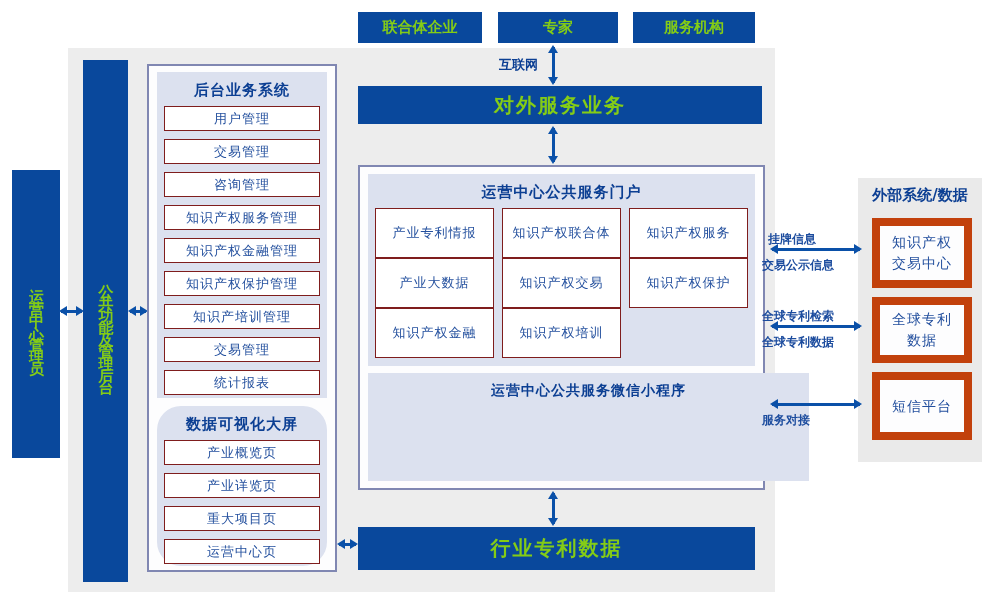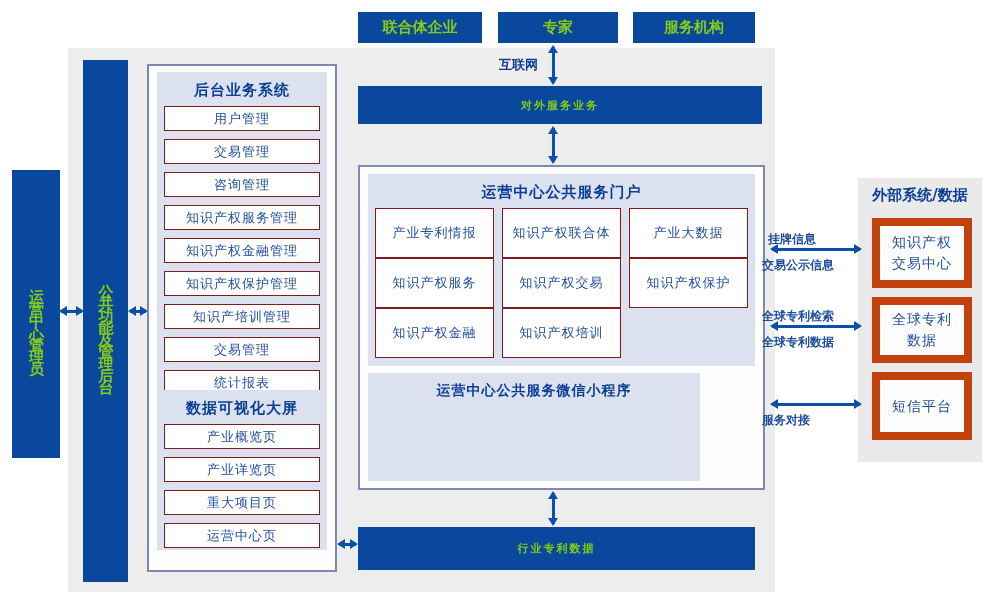--- a/index.html
+++ b/index.html
@@ -6,21 +6,21 @@
   html,body { background:#ffffff; }
   body { font-family:"DejaVu Sans","Liberation Sans",sans-serif; }
   .canvas { position:relative; width:1000px; height:601px; background:#ffffff; overflow:hidden; }
 
   .bg-panel { position:absolute; background:#ededed; }
   .bg-panel.right { background:#eaeaea; }
 
   .blue-box { position:absolute; background:#09489c; color:#84cc16; display:flex;
               align-items:center; justify-content:center; font-weight:bold; }
   .actor { font-size:15px; }
-  .hbar  { font-size:11px; letter-spacing:2px; }
+  .hbar  { font-size:20px; letter-spacing:2px; }
   .vbar  { writing-mode:vertical-rl; text-orientation:upright; font-size:15px;
            letter-spacing:12px; padding-top:10px; }
 
   .outline-box { position:absolute; background:#fdfdfe; border:2px solid #8087b2; }
 
   .lav-panel { position:absolute; background:#dce1ef; display:flex; flex-direction:column;
                padding:6px 7px 8px 7px; }
   .lav-title { color:#0c3f93; font-weight:bold; font-size:15px; text-align:center;
                padding:3px 0 6px 0; letter-spacing:1px; flex:0 0 auto; }
   .lav-title.small { font-size:14px; }
@@ -89,47 +89,47 @@
       <div class="cell">咨询管理</div>
       <div class="cell">知识产权服务管理</div>
       <div class="cell">知识产权金融管理</div>
       <div class="cell">知识产权保护管理</div>
       <div class="cell">知识产培训管理</div>
       <div class="cell">交易管理</div>
       <div class="cell">统计报表</div>
     </div>
   </div>
 
-  <div class="lav-panel" style="left:157px; top:390px; width:170px; height:160px;">
+  <div class="lav-panel" style="left:157px; top:406px; width:170px; height:160px;border-radius:24px;">
     <div class="lav-title">数据可视化大屏</div>
     <div class="item-col">
       <div class="cell">产业概览页</div>
       <div class="cell">产业详览页</div>
       <div class="cell">重大项目页</div>
       <div class="cell">运营中心页</div>
     </div>
   </div>
 
   <div class="outline-box" style="left:358px; top:165px; width:407px; height:325px;"></div>
 
   <div class="lav-panel" style="left:368px; top:174px; width:387px; height:192px;">
     <div class="lav-title">运营中心公共服务门户</div>
     <div class="item-grid">
       <div class="cell">产业专利情报</div>
       <div class="cell">知识产权联合体</div>
+      <div class="cell">知识产权服务</div>
       <div class="cell">产业大数据</div>
-      <div class="cell">知识产权服务</div>
       <div class="cell">知识产权交易</div>
       <div class="cell">知识产权保护</div>
       <div class="cell">知识产权金融</div>
       <div class="cell">知识产权培训</div>
     </div>
   </div>
 
-  <div class="lav-panel" style="left:368px; top:373px; width:332px; height:108px;">
+  <div class="lav-panel" style="left:368px; top:373px; width:441px; height:108px;">
     <div class="lav-title small">运营中心公共服务微信小程序</div>
   </div>
 
   <div class="arrow-v" style="left:552px; top:493px; height:31px;"></div>
   <div class="blue-box hbar" style="left:358px; top:527px; width:397px; height:43px;">行业专利数据</div>
   <div class="arrow-h" style="left:339px; top:543px; width:17px;"></div>
 
   <div class="ext-header" style="left:858px; top:186px; width:124px;">外部系统/数据</div>
   <div class="ext-box" style="left:872px; top:218px; width:100px; height:70px;">知识产权
 交易中心</div>

